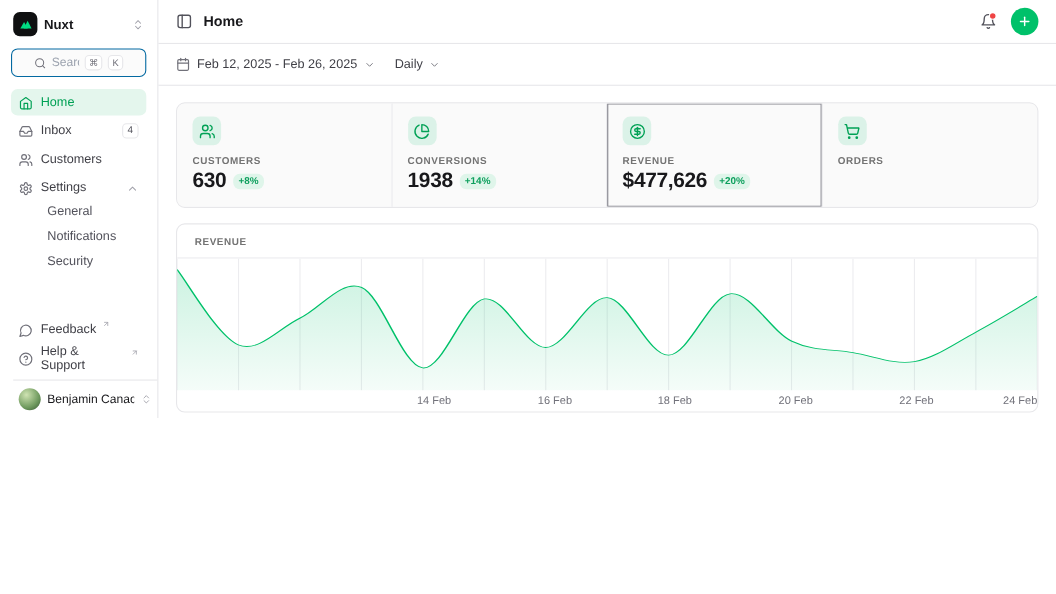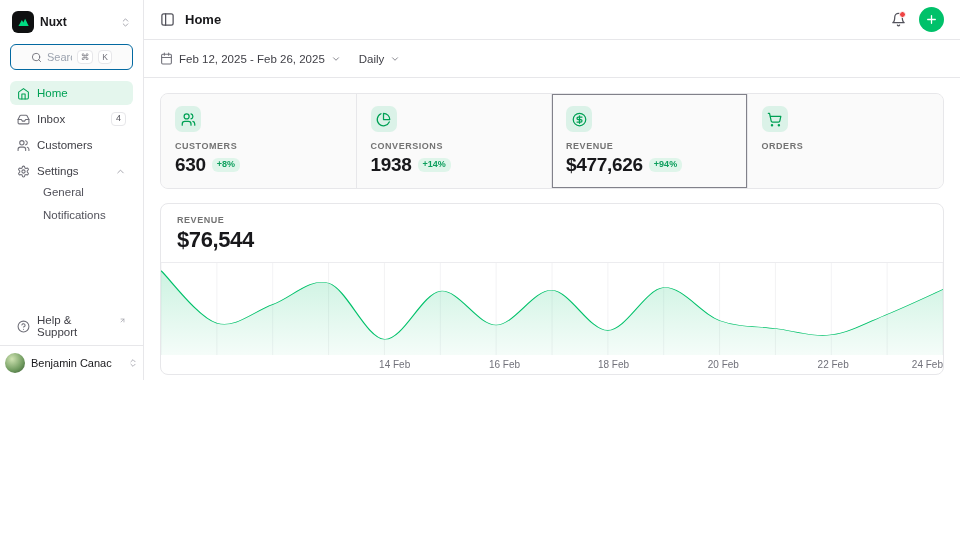--- a/index.html
+++ b/index.html
@@ -25,21 +25,21 @@
   .nav-item { display:flex; align-items:center; gap:7px; height:24px; padding:0 7px; border-radius:6px; font-size:11.5px; font-weight:500; color:#3f3f46; cursor:pointer; }
   .nav-item .nicon { color:#71717a; display:flex; flex:none; }
   .nav-item.active { background:#e4f6ed; color:#00a155; }
   .nav-item.active .nicon { color:#00a155; }
   .count-badge { margin-left:auto; font-size:9px; border:1px solid #e7e7ea; border-radius:4px; padding:1px 4px; color:#52525b; background:#fff; line-height:1.1; }
   .trail { margin-left:auto; color:#a1a1aa; display:flex; }
   .nav-children { display:flex; flex-direction:column; gap:1px; padding-left:27px; margin-top:1px; }
   .nav-child { height:22px; display:flex; font-size:11.5px; color:#52525b; cursor:pointer; border-radius:6px; padding:0 6px; }
   .side-footer { margin-top:auto; padding-bottom:7px; display:flex; flex-direction:column; gap:2px; }
   .ext { color:#a1a1aa; display:flex; align-self:flex-start; margin-top:3px; margin-left:-2px; }
-  .user-row { border-top:1px solid #e7e7ea; padding:7px 5px; display:flex; align-items:center; gap:6px; cursor:pointer; }
+  .user-row { border-top:1px solid #e7e7ea; padding:7px 5px; display:flex; align-items:center; gap:6px; cursor:pointer;margin-left:12px; }
   .avatar { width:20px; height:20px; border-radius:50%; flex:none; background:radial-gradient(circle at 35% 30%, #cfe3b2, #6f9a5e 60%, #33532f); }
   .user-name { font-size:11px; font-weight:500; flex:1; overflow:hidden; white-space:nowrap; }
 
   
   .main { flex:1; display:flex; flex-direction:column; min-width:0; }
   .topbar { height:40px; display:flex; align-items:center; gap:10px; padding:0 16px; border-bottom:1px solid #e7e7ea; flex:none; }
   .icon-btn { color:#52525b; display:flex; cursor:pointer; background:none; border:none; padding:0; }
   .page-title { font-size:13px; font-weight:700; }
   .topbar-right { margin-left:auto; display:flex; align-items:center; gap:13px; }
   .bell { position:relative; }
@@ -156,24 +156,41 @@
           </span>
         </div>
 
         <div class="nav-children">
           <div class="nav-child">
               <span>General</span>
             </div>
           <div class="nav-child">
               <span>Notifications</span>
             </div>
+          <div class="nav-child">
+              <span>Security</span>
+            </div>
         </div>
       </nav>
 
       <div class="side-footer">
+        <div class="nav-item">
+          <span class="nicon">
+            <svg width="13" height="13" viewBox="0 0 24 24" fill="none" stroke="currentColor" stroke-width="2" stroke-linecap="round" stroke-linejoin="round">
+                <path d="M7.9 20A9 9 0 1 0 4 16.1L2 22z"></path>
+              </svg>
+          </span>
+          <span>Feedback</span>
+          <span class="ext">
+            <svg width="7" height="7" viewBox="0 0 24 24" fill="none" stroke="currentColor" stroke-width="2.5" stroke-linecap="round" stroke-linejoin="round">
+                <path d="M7 7h10v10"></path>
+                <path d="M7 17 17 7"></path>
+              </svg>
+          </span>
+        </div>
         <div class="nav-item">
           <span class="nicon">
             <svg width="13" height="13" viewBox="0 0 24 24" fill="none" stroke="currentColor" stroke-width="2" stroke-linecap="round" stroke-linejoin="round">
                 <circle cx="12" cy="12" r="10"></circle>
                 <path d="M9.09 9a3 3 0 0 1 5.83 1c0 2-3 3-3 3"></path>
                 <path d="M12 17h.01"></path>
               </svg>
           </span>
           <span>Help &amp; Support</span>
           <span class="ext">
@@ -289,40 +306,39 @@
           <span class="icon-box">
             <svg width="15" height="15" viewBox="0 0 24 24" fill="none" stroke="currentColor" stroke-width="2" stroke-linecap="round" stroke-linejoin="round">
                 <circle cx="12" cy="12" r="10"></circle>
                 <path d="M16 8h-6a2 2 0 1 0 0 4h4a2 2 0 1 1 0 4H8"></path>
                 <path d="M12 18V6"></path>
               </svg>
           </span>
           <div class="stat-label">REVENUE</div>
           <div class="stat-value-row">
             <span class="stat-value">$477,626</span>
-            <span class="badge">+94%</span>
+            <span class="badge">+20%</span>
           </div>
         </div>
 
         <div class="stat">
           <span class="icon-box">
             <svg width="15" height="15" viewBox="0 0 24 24" fill="none" stroke="currentColor" stroke-width="2" stroke-linecap="round" stroke-linejoin="round">
                 <circle cx="8" cy="21" r="1"></circle>
                 <circle cx="19" cy="21" r="1"></circle>
                 <path d="M2.05 2.05h2l2.66 12.42a2 2 0 0 0 2 1.58h9.78a2 2 0 0 0 1.95-1.57l1.65-7.43H5.12"></path>
               </svg>
           </span>
           <div class="stat-label">ORDERS</div>
         </div>
       </div>
 
       <div class="chart-card">
         <div class="chart-head">
           <div class="chart-label">REVENUE</div>
-          <div class="chart-value">$76,544</div>
         </div>
         <div class="chart-plot">
           <svg id="chart-svg" preserveAspectRatio="none" viewBox="0 0 782 252">
               <defs>
                 <linearGradient id="fg" x1="0" y1="0" x2="0" y2="1">
                   <stop offset="0" stop-color="#00c16a" stop-opacity="0.20"></stop>
                   <stop offset="1" stop-color="#00c16a" stop-opacity="0.04"></stop>
                 </linearGradient>
               </defs>
               <line x1="0" y1="0" x2="0" y2="252" stroke="#ececef" stroke-width="1"></line>

